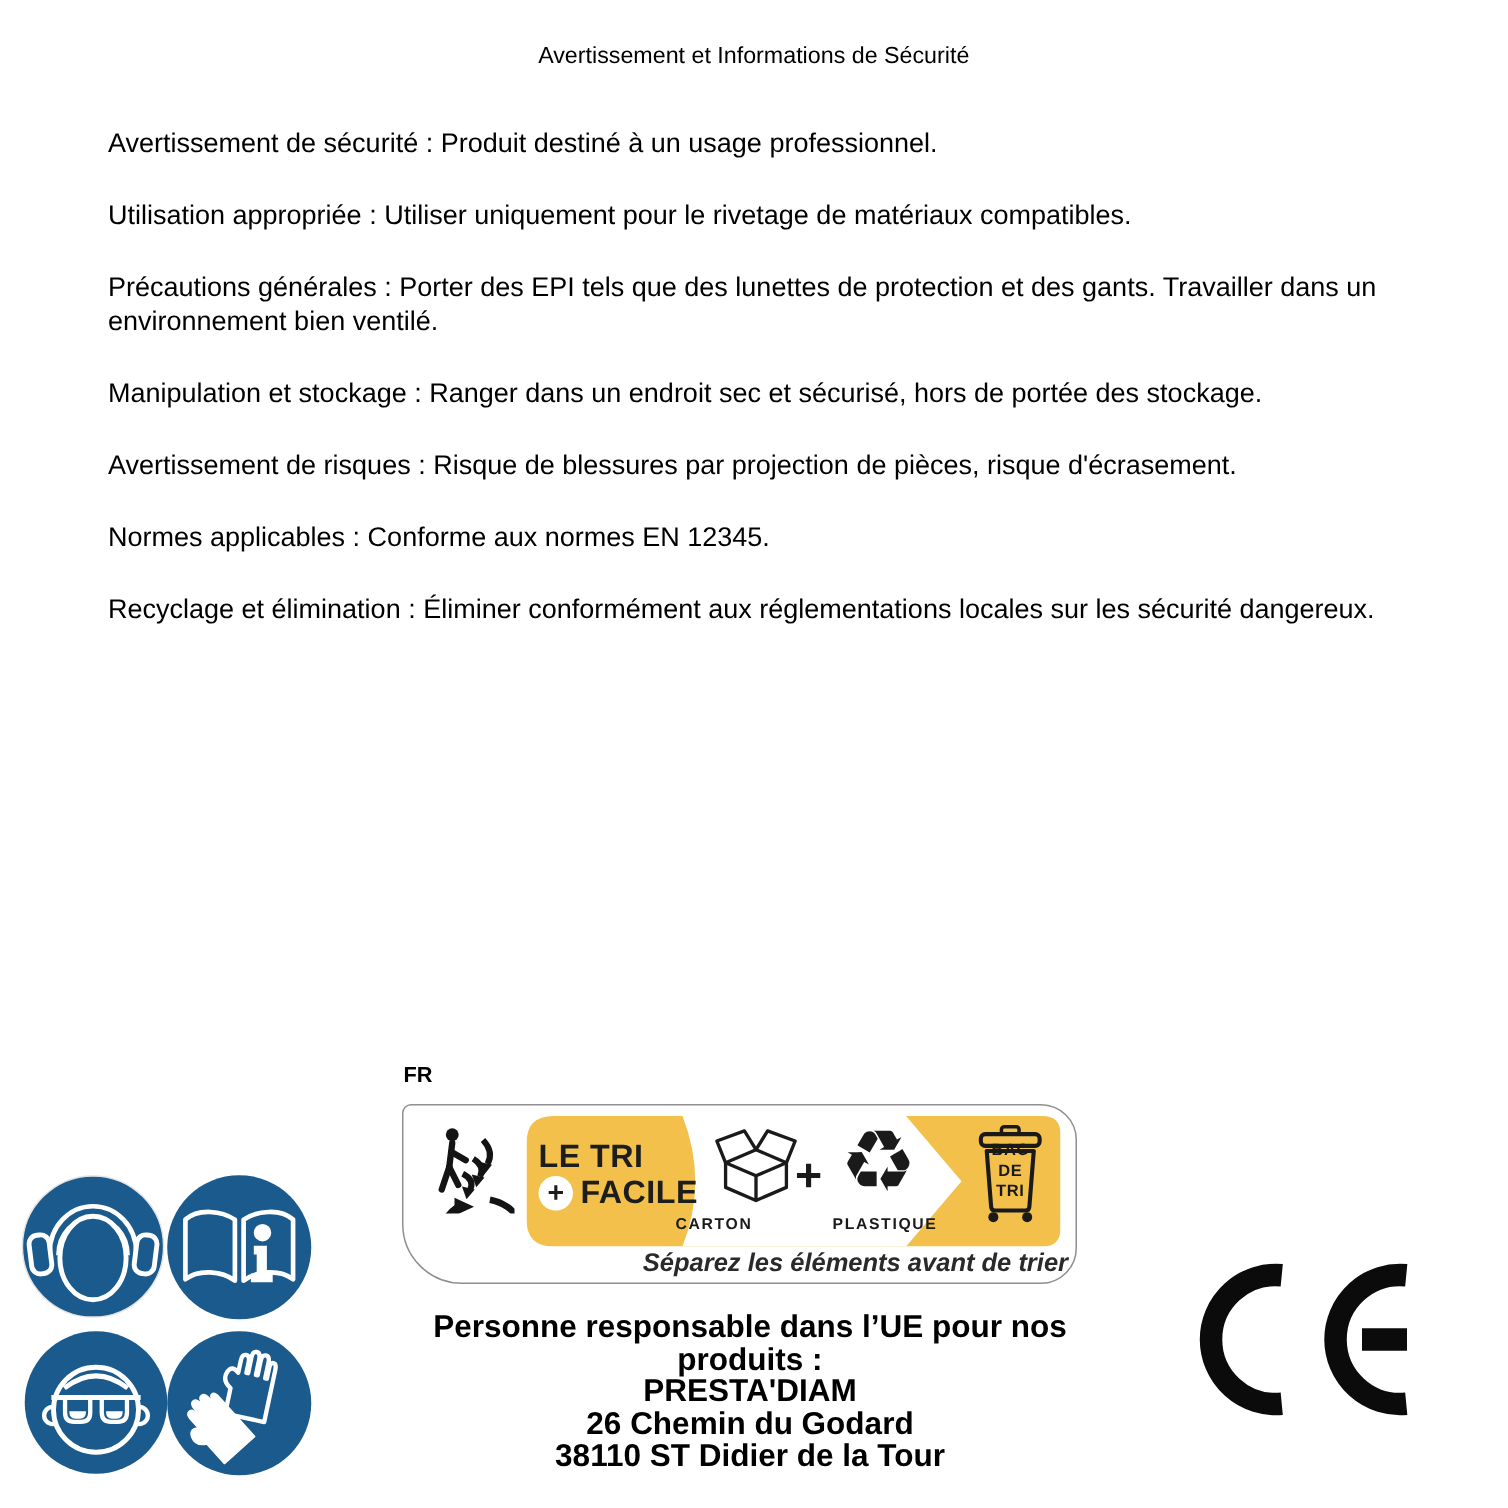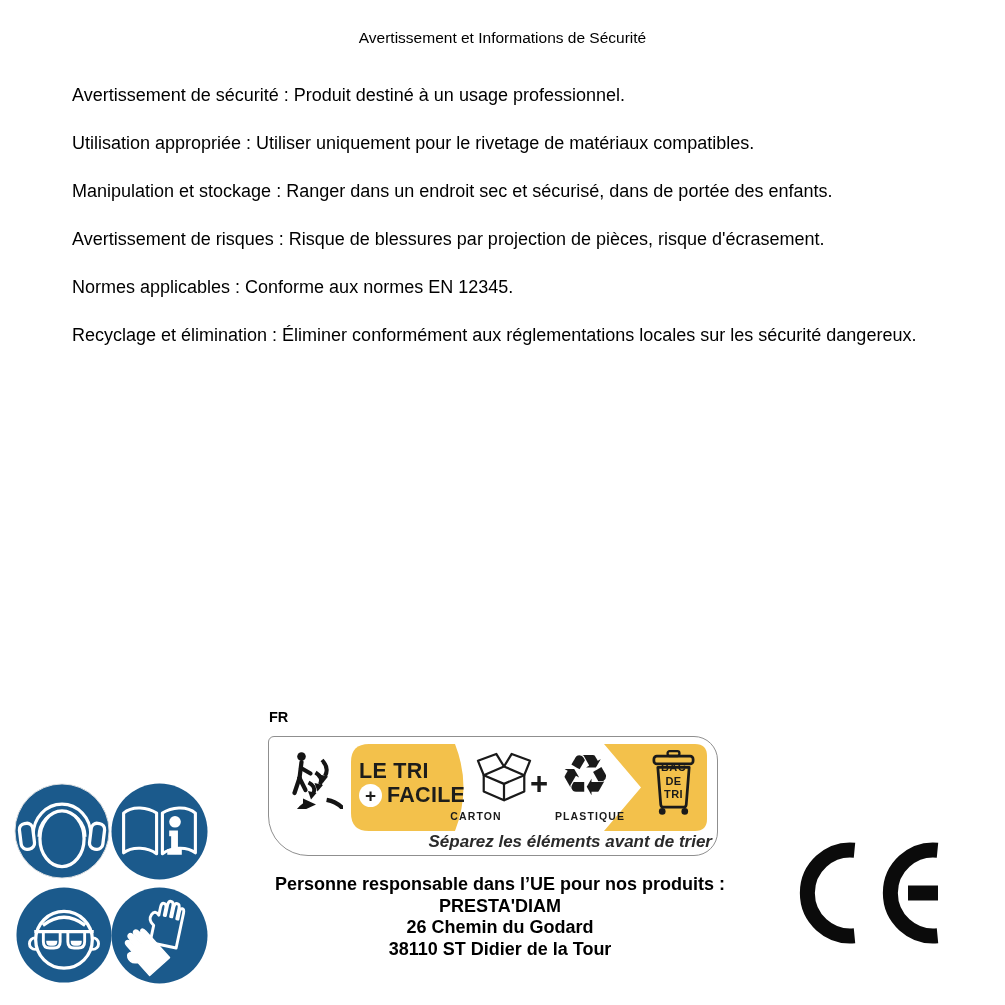--- a/index.html
+++ b/index.html
@@ -19,34 +19,35 @@
   #carton-icon{left:476px;top:752px;}
   .mat-label{font-size:10.5px;font-weight:700;letter-spacing:1.1px;color:#1a1a1a;text-align:center;}
   #carton-label{left:439px;top:810px;width:74px;}
   #mat-plus{left:530px;top:768px;font-size:31px;font-weight:800;color:#1a1a1a;line-height:31px;}
   #plastique-icon{left:560px;top:745px;font-family:"DejaVu Sans",sans-serif;font-size:57px;line-height:60px;color:#1a1a1a;}
   #plastique-label{left:548px;top:810px;width:84px;}
   #bin-icon{left:649px;top:749px;}
   #bin-text{left:649px;top:761px;width:49px;text-align:center;font-size:11px;font-weight:800;line-height:13.5px;letter-spacing:.4px;color:#1a1a1a;}
   #tagline{left:380px;top:832px;width:332px;text-align:right;font-style:italic;font-size:17px;font-weight:600;color:#2a2a2a;}
   
-  #contact{left:250px;top:874px;width:500px;text-align:center;font-size:18px;font-weight:bold;line-height:21.5px;}
+  #contact{left:250px;top:874px;width:500px;text-align:center;font-size:21px;font-weight:bold;line-height:21.5px;}
   
   .pic{position:absolute;}
   #ce{left:798px;top:841px;}
 </style>
 </head>
 <body>
 
 <div class="abs" id="doc-title">Avertissement et Informations de Sécurité</div>
 
 <div class="abs" id="body-text">
   <p>Avertissement de sécurité : Produit destiné à un usage professionnel.</p>
   <p>Utilisation appropriée : Utiliser uniquement pour le rivetage de matériaux compatibles.</p>
-  <p>Manipulation et stockage : Ranger dans un endroit sec et sécurisé, dans de portée des enfants.</p>
+  <p>Précautions générales : Porter des EPI tels que des lunettes de protection et des gants. Travailler dans un environnement bien ventilé.</p>
+  <p>Manipulation et stockage : Ranger dans un endroit sec et sécurisé, hors de portée des stockage.</p>
   <p>Avertissement de risques : Risque de blessures par projection de pièces, risque d'écrasement.</p>
   <p>Normes applicables : Conforme aux normes EN 12345.</p>
   <p>Recyclage et élimination : Éliminer conformément aux réglementations locales sur les sécurité dangereux.</p>
 </div>
 
 <svg class="pic" style="left:14px;top:783px" width="96" height="96" viewBox="0 0 100 100">
   <circle cx="50" cy="50" r="49" fill="#1b5a8c" stroke="#e2e2e2" stroke-width="1"></circle>
   <path d="M 20,54 A 30,32 0 0 1 80,54" fill="none" stroke="#fff" stroke-width="3.2"></path>
   <path d="M 26,56 A 24,26 0 0 1 74,56" fill="none" stroke="#fff" stroke-width="3.2"></path>
   <ellipse cx="50" cy="58" rx="23" ry="29" fill="#1b5a8c" stroke="#fff" stroke-width="3.4"></ellipse>

